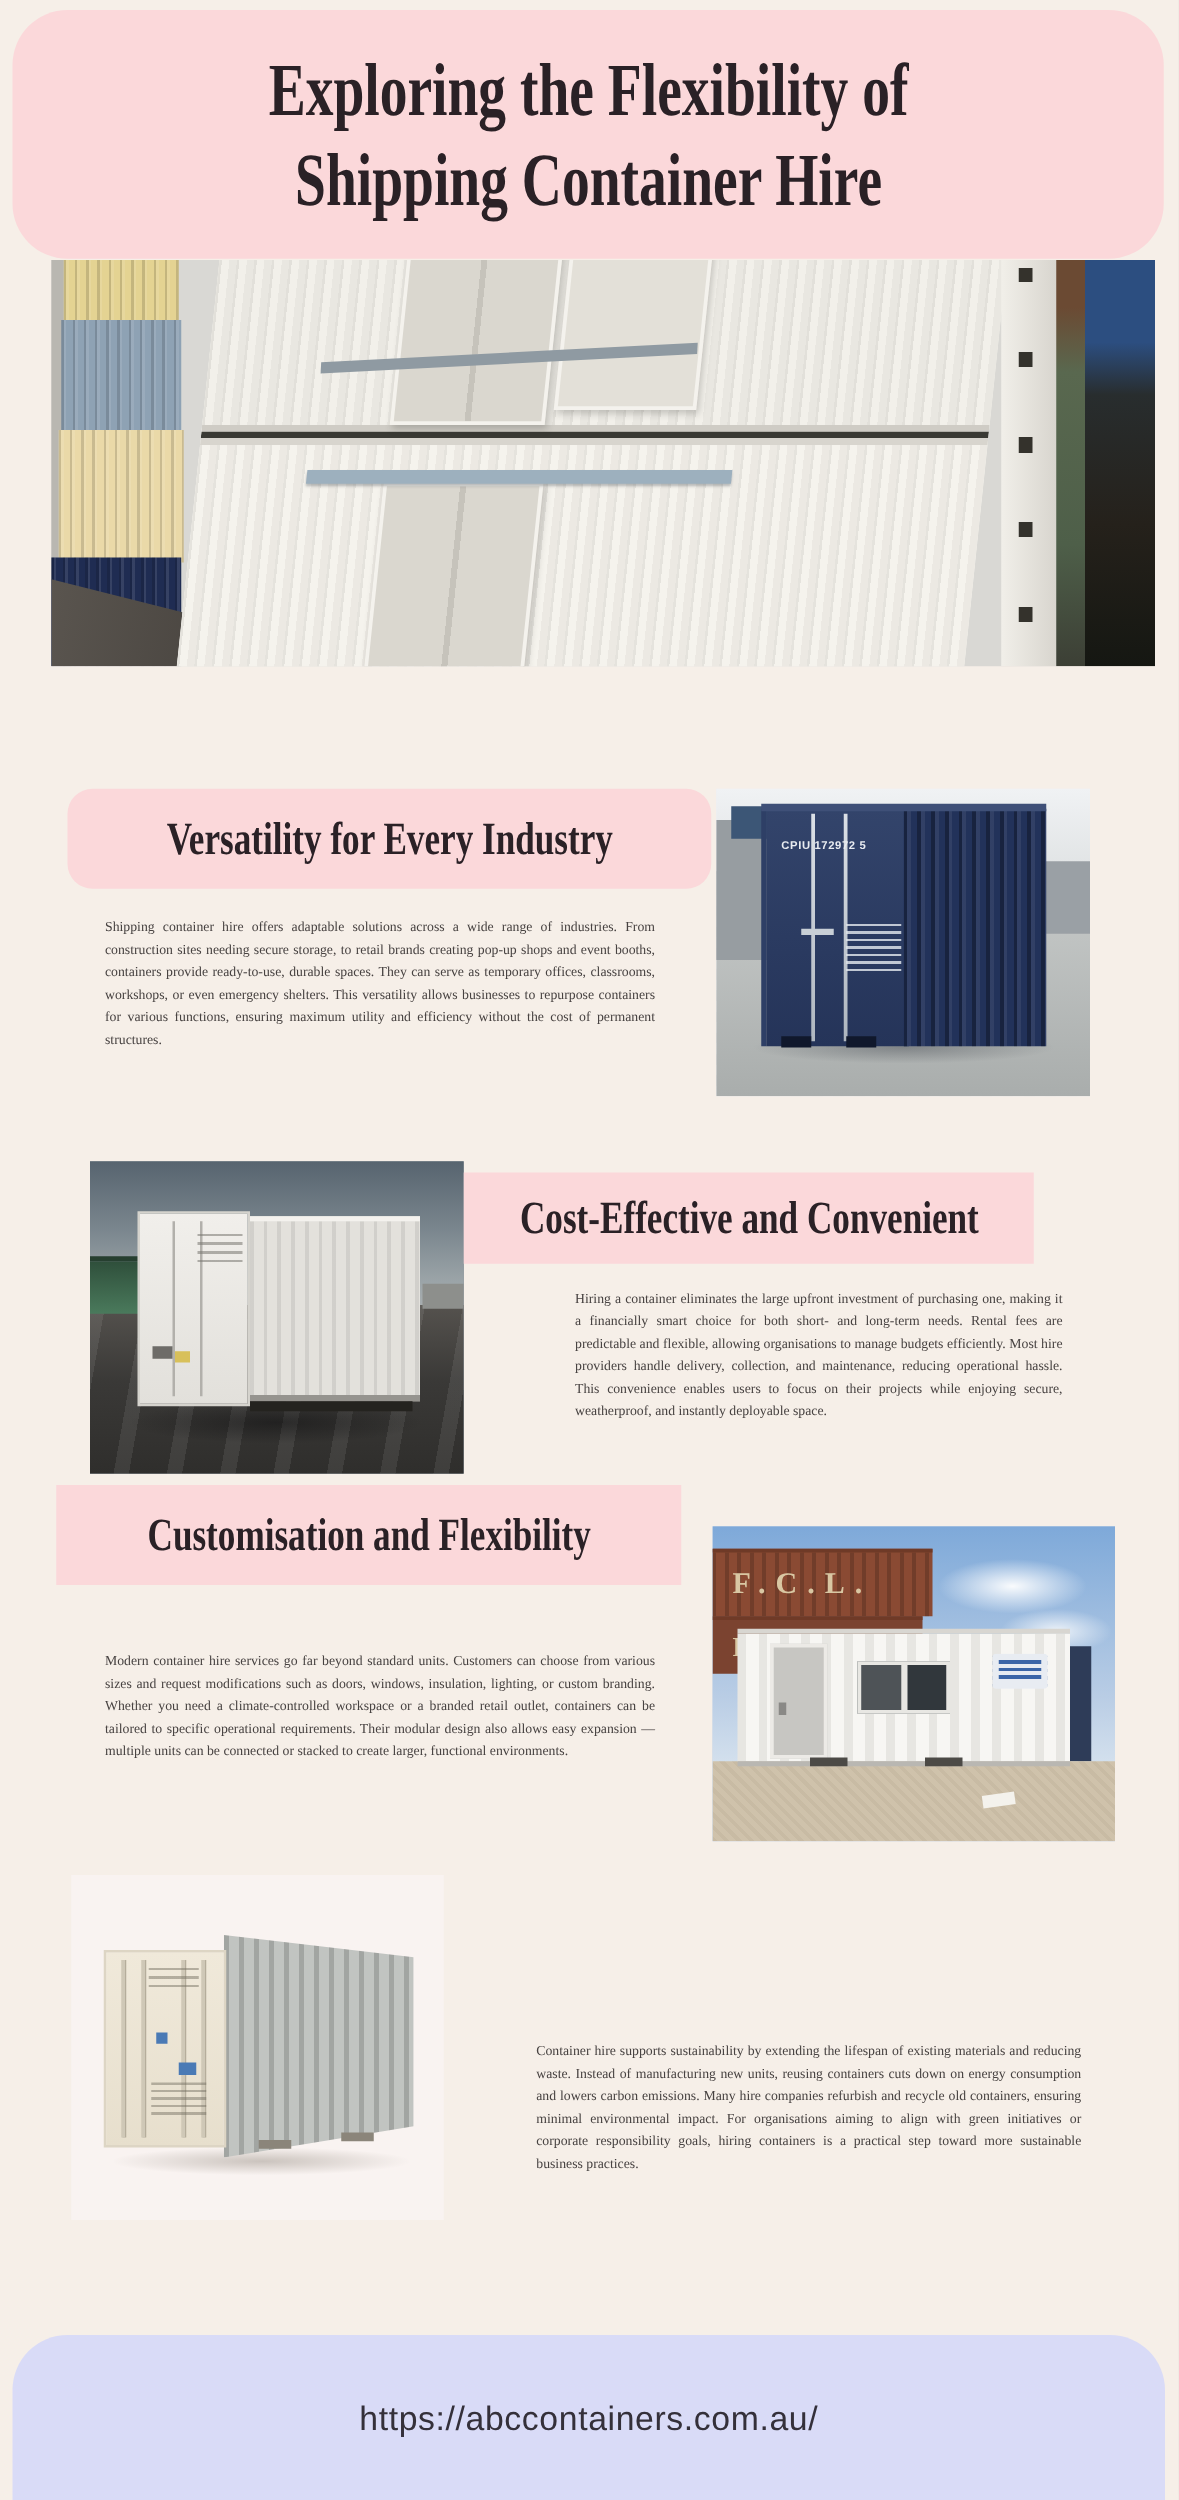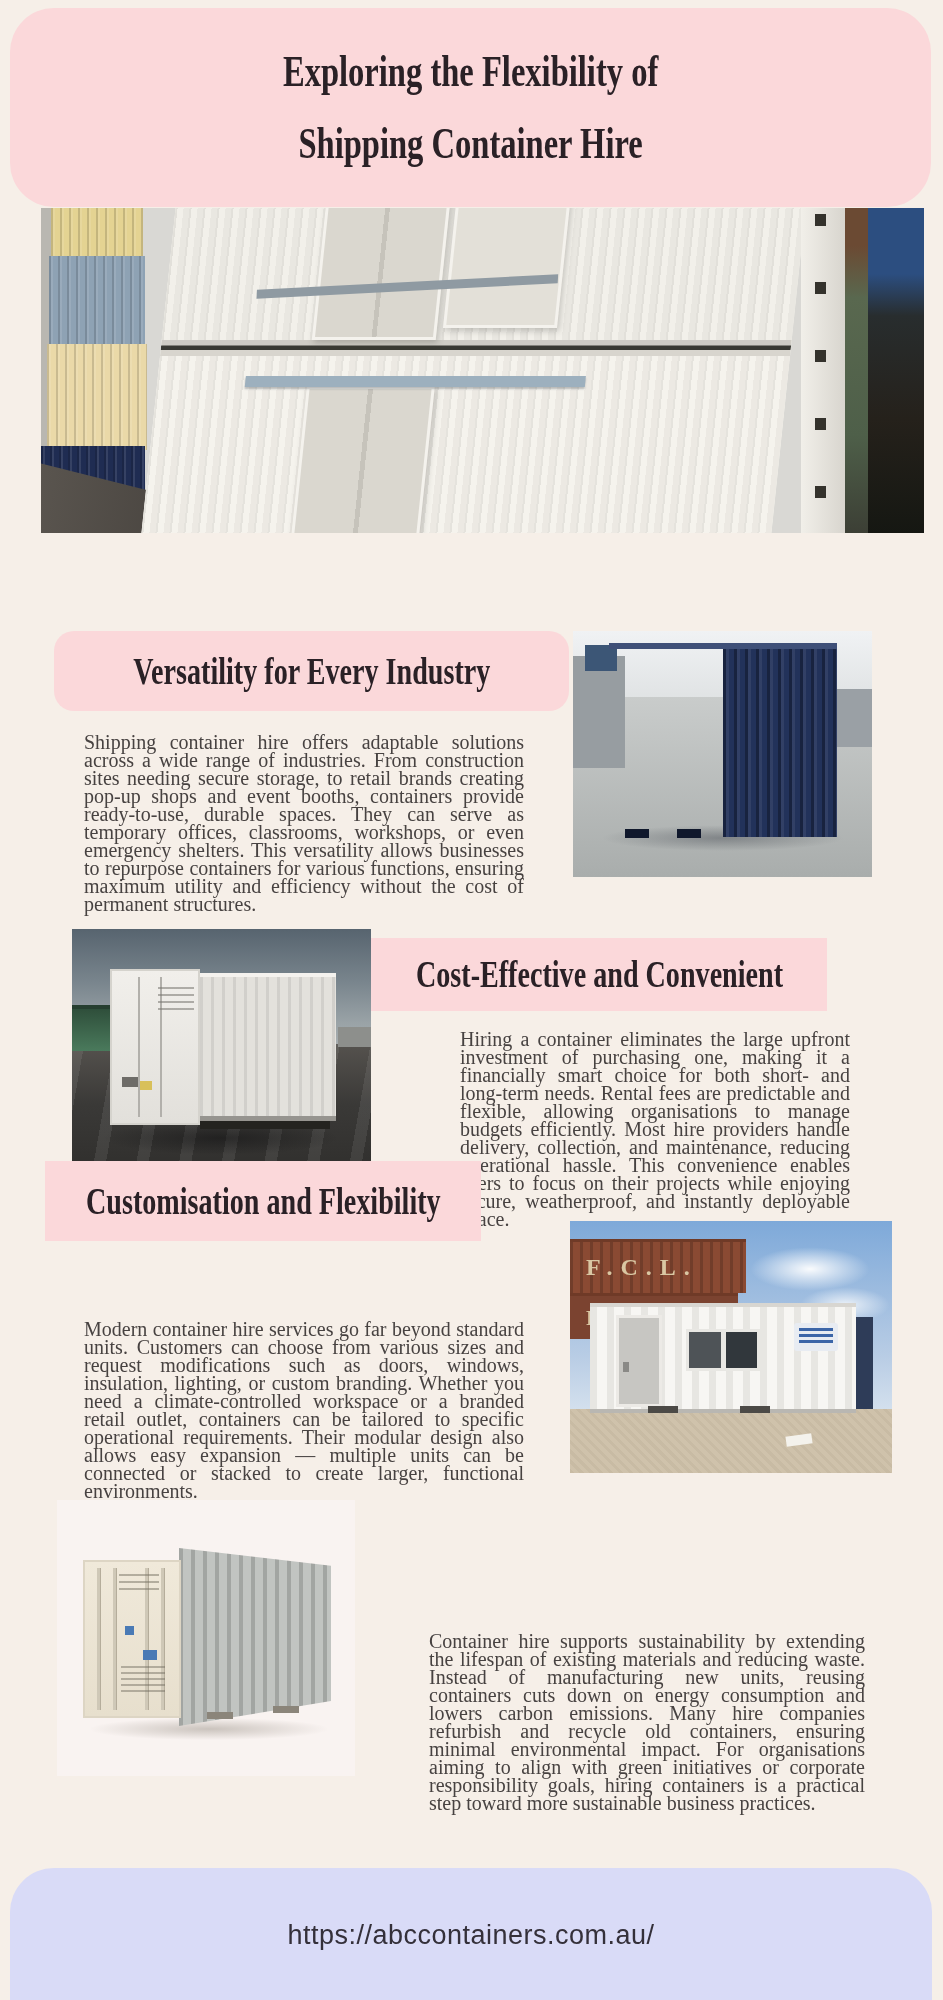--- a/index.html
+++ b/index.html
@@ -3,34 +3,34 @@
 <meta charset="utf-8">
 <style>
   html,body{margin:0;padding:0;background:#e9e4de;}
   .page{position:relative;width:943px;height:2000px;margin:0 auto;background:#f6efe8;overflow:hidden;
         font-family:"Liberation Serif","DejaVu Serif",serif;}
   .abs{position:absolute;}
 
   
   .hdr{left:10px;top:8px;width:921px;height:199px;background:#fbd8da;border-radius:44px;
        display:flex;flex-direction:column;align-items:center;justify-content:center;}
-  .hdr h1{margin:0;text-align:center;font-size:44px;line-height:72px;font-weight:bold;color:#2a2126;letter-spacing:0;}
+  .hdr h1{margin:0;text-align:center;font-size:60px;line-height:72px;font-weight:bold;color:#2a2126;letter-spacing:0;}
   .hdr h1 span{display:block;transform:scaleX(.74);transform-origin:center;white-space:nowrap;}
 
   
   .bar{background:#fbd8da;display:flex;align-items:center;justify-content:center;}
   .bar h2{margin:0;font-size:37px;font-weight:bold;color:#2a2126;white-space:nowrap;
           transform:scaleX(.76);transform-origin:center;}
-  .body-txt{font-size:20px;line-height:18px;color:#474241;text-align:justify;margin:0;}
+  .body-txt{font-size:11px;line-height:18px;color:#474241;text-align:justify;margin:0;}
 
   .bar1{left:54px;top:631px;width:515px;height:80px;border-radius:20px;}
   .txt1{left:84px;top:733px;width:440px;}
   .bar2{left:371px;top:938px;width:456px;height:73px;}
   .txt2{left:460px;top:1030px;width:390px;}
-  .bar3{left:45px;top:1161px;width:436px;height:80px;}
+  .bar3{left:45px;top:1188px;width:500px;height:80px;}
   .txt3{left:84px;top:1320px;width:440px;}
   .bar4{left:355px;top:1526px;width:545px;height:81px;}
   .txt4{left:429px;top:1632px;width:436px;}
 
   
   .ftr{left:10px;top:1868px;width:922px;height:160px;background:#d9dbf7;border-radius:44px 44px 0 0;
        display:flex;justify-content:center;}
   .ftr .url{margin-top:52px;font-family:"Liberation Sans","DejaVu Sans",sans-serif;
             font-size:27px;color:#34303a;letter-spacing:.5px;}
 
@@ -203,20 +203,27 @@
   <div class="abs bar bar1">
     <h2>Versatility for Every Industry</h2>
   </div>
   <div class="abs ph1">
     <div class="abs p1-sky"></div>
     <div class="abs p1-ground"></div>
     <div class="abs p1-bg-left"></div>
     <div class="abs p1-bg-left2"></div>
     <div class="abs p1-bg-right"></div>
     <div class="abs p1-shadow"></div>
+    <div class="abs p1-front">
+      <div class="abs p1-rod" style="left:36px;"></div>
+      <div class="abs p1-rod" style="left:62px;"></div>
+      <div class="abs p1-mark">CPIU 172972 5</div>
+      <div class="abs p1-spec"></div>
+      <div class="abs p1-handle"></div>
+    </div>
     <div class="abs p1-side"></div>
     <div class="abs p1-toprail"></div>
     <div class="abs p1-skid1"></div>
     <div class="abs p1-skid2"></div>
   </div>
   <p class="abs body-txt txt1">Shipping container hire offers adaptable solutions across a wide range of industries. From construction sites needing secure storage, to retail brands creating pop-up shops and event booths, containers provide ready-to-use, durable spaces. They can serve as temporary offices, classrooms, workshops, or even emergency shelters. This versatility allows businesses to repurpose containers for various functions, ensuring maximum utility and efficiency without the cost of permanent structures.</p>
 
   <div class="abs ph2">
     <div class="abs p2-sky"></div>
     <div class="abs p2-ground"></div>

